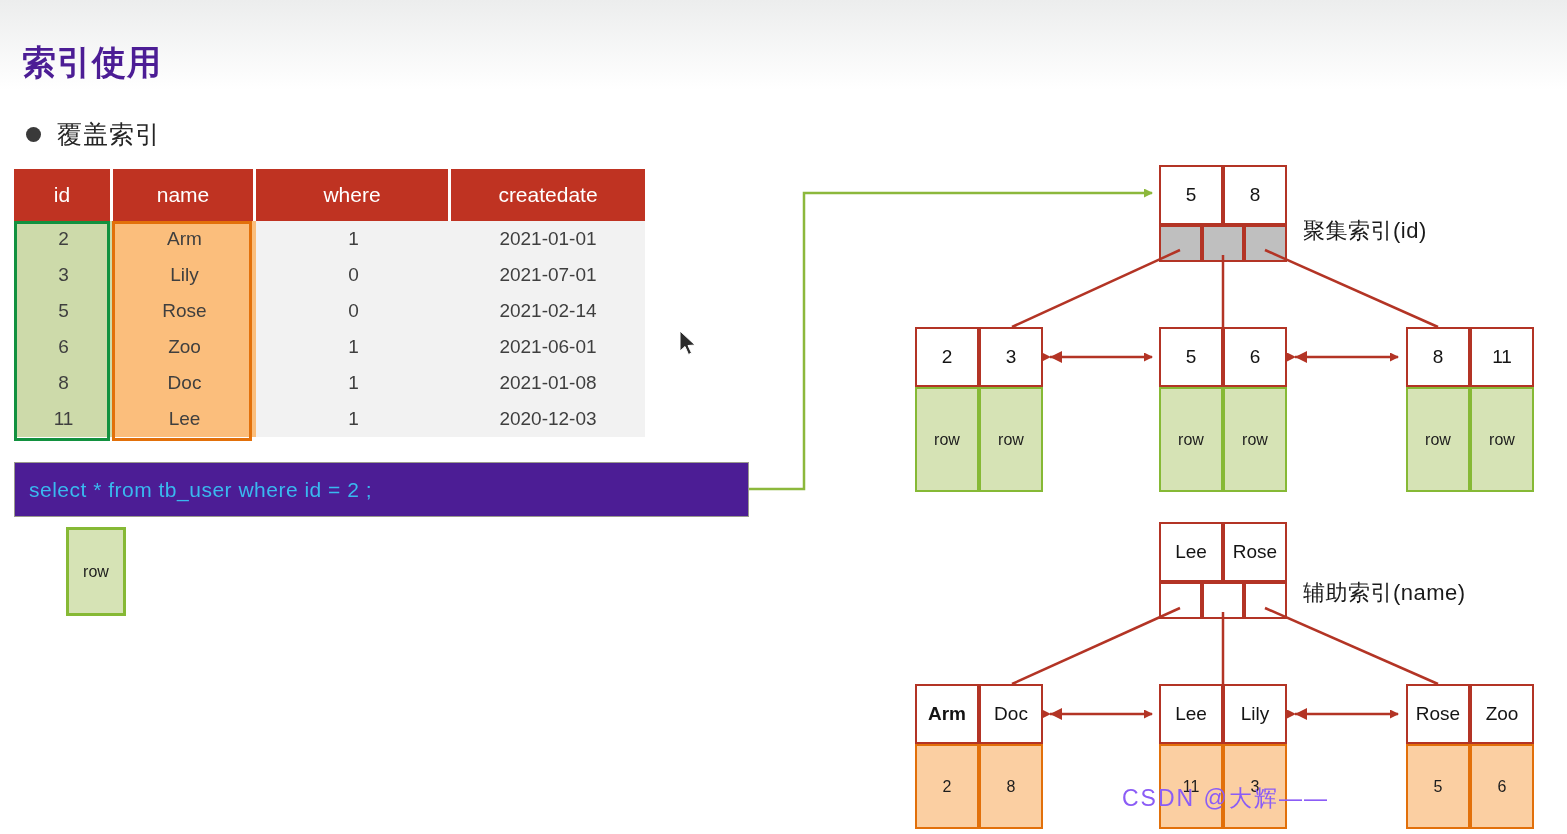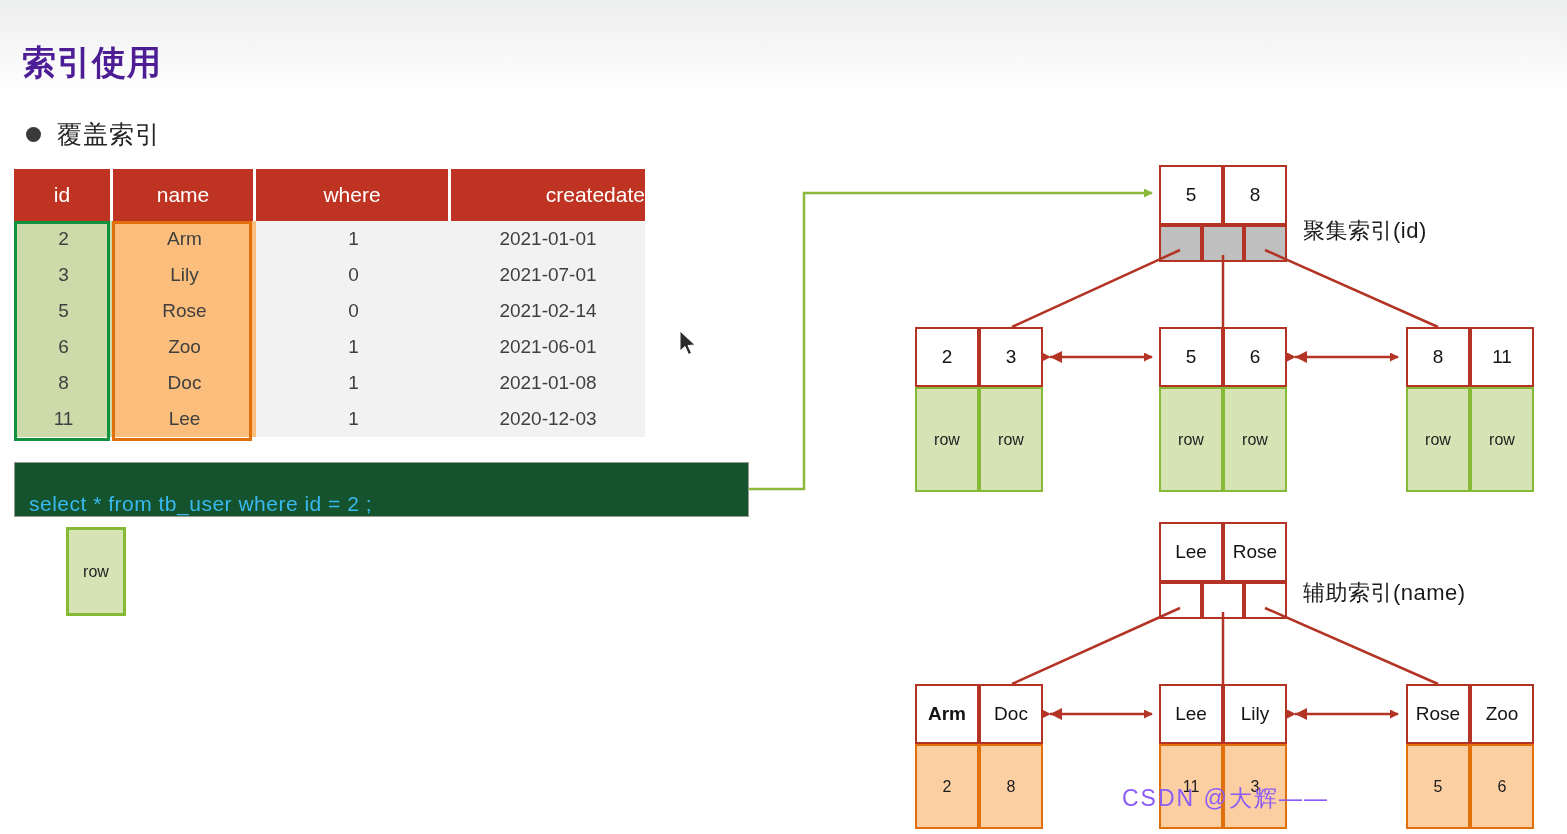--- a/index.html
+++ b/index.html
@@ -21,41 +21,41 @@
   #bullet-label{font-size:25px;color:#252525;letter-spacing:1px;}
 
   
   #data-table{left:14px;top:169px;border-collapse:separate;border-spacing:0;}
   #data-table td,#data-table th{padding:0;margin:0;}
   #data-table thead th{
     background:#bf3322;color:#fff;font-weight:normal;font-size:21px;
     height:52px;vertical-align:middle;text-align:center;
     border-right:3px solid #ffffff;
   }
-  #data-table thead th:last-child{border-right:none;text-align:right;}
+  #data-table thead th:last-child{border-right:none;}
   #data-table tbody td{
     height:36px;font-size:19px;color:#3f3f3f;text-align:center;
     vertical-align:middle;background:#f2f2f2;
   }
   #data-table tbody td.col-id{background:#cddaaa;}
   #data-table tbody td.col-name{background:#fbbe7c;}
   #id-highlight{
     left:14px;top:221px;width:96px;height:220px;
     border:3px solid #12913f;box-sizing:border-box;pointer-events:none;
   }
   #name-highlight{
     left:112px;top:221px;width:140px;height:220px;
     border:3px solid #e2700a;box-sizing:border-box;pointer-events:none;
   }
 
   
   #sql-box{
     left:14px;top:462px;width:735px;height:55px;
-    background:#14532d;border:1px solid #9a9a8e;box-sizing:border-box;
-    display:flex;align-items:flex-end;padding-left:14px;
+    background:#4c1d95;border:1px solid #9a9a8e;box-sizing:border-box;
+    display:flex;align-items:center;padding-left:14px;
   }
   #sql-text{font-size:21px;color:#39b9ef;letter-spacing:.5px;}
 
   
   #standalone-row{
     left:66px;top:527px;width:60px;height:89px;
     background:#d6e3b5;border:3px solid #86b935;box-sizing:border-box;
     display:flex;align-items:center;justify-content:center;
     font-size:16px;color:#1d1d1d;
   }

